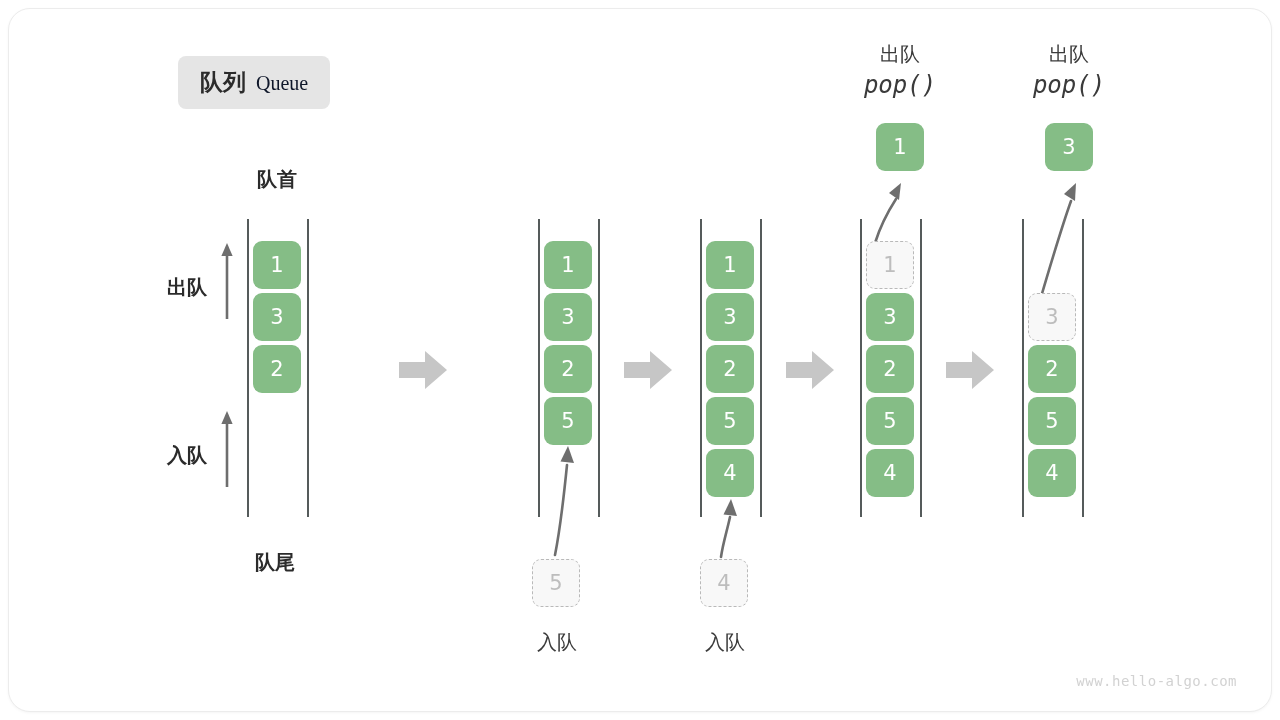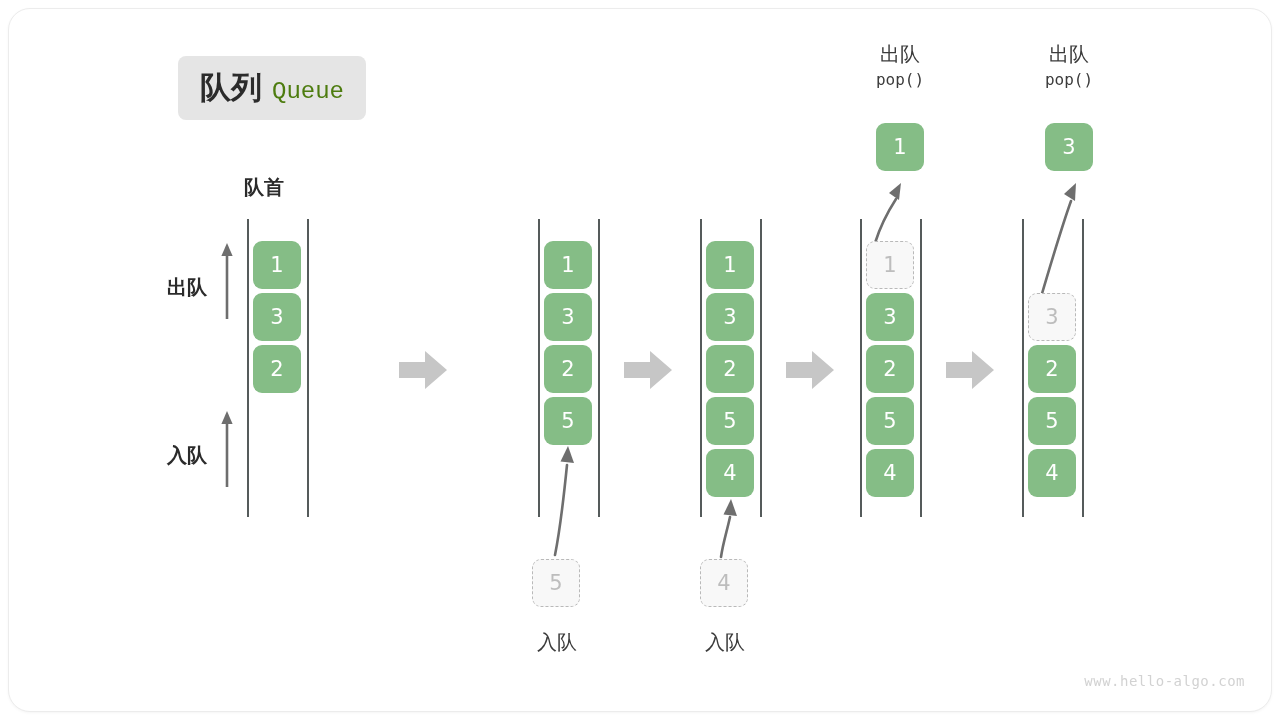--- a/index.html
+++ b/index.html
@@ -24,44 +24,45 @@
   
   .title-badge{
     left:169px;top:47px;
     background:#e5e5e5;
     border-radius:8px;
     padding:11px 22px;
     display:flex;align-items:baseline;gap:10px;
     white-space:nowrap;
   }
   .title-cn{
-    font-size:31px;font-weight:bold;color:#2b2b2b;
+    font-size:23px;font-weight:bold;color:#2b2b2b;
     font-family:"DejaVu Sans","Liberation Sans",sans-serif;
   }
   .title-en{
-    font-size:24px;color:#4d7c0f;
-    font-family:Liberation Mono, monospace;
+    font-size:20px;color:#0f172a;
+    font-family:Liberation Serif, serif;
   }
 
   
   .cap-bold{
     font-size:20px;font-weight:bold;color:#2b2b2b;
     font-family:"DejaVu Sans","Liberation Sans",sans-serif;
     white-space:nowrap;text-align:center;
   }
   .op-label{
     text-align:center;white-space:nowrap;line-height:1.38;
   }
   .op-cn{
     display:block;font-size:20px;color:#3b3b3b;
     font-family:"DejaVu Sans","Liberation Sans",sans-serif;
   }
   .op-code{
-    display:block;font-size:16px;color:#3b3b3b;
+    display:block;font-size:24px;color:#3b3b3b;
     font-family:"DejaVu Sans Mono","Liberation Mono",monospace;
+    font-style:italic;
   }
   .op-code .num{color:#3f9142;font-weight:bold;}
 
   
   .rail{
     width:1.6px;background:#555b5b;
   }
 
   
   .cell{
@@ -76,38 +77,39 @@
   .cell.ghost{
     background:#f8f8f8;
     border:1.6px dashed #b9b9b9;
     color:#bdbdbd;
   }
   .arrow-gray-big{fill:#6e6e6e;}
 
   svg{display:block;overflow:visible;}
 
   .watermark{
-    right:26px;bottom:22px;
+    right:34px;bottom:22px;
     font-size:14px;color:#d2d2d2;letter-spacing:.5px;
     font-family:"DejaVu Sans Mono","Liberation Mono",monospace;
     white-space:nowrap;
   }
 </style>
 </head>
 <body>
 
 <div class="card">
 
   <div class="abs title-badge">
     <span class="title-cn">队列</span>
     <span class="title-en">Queue</span>
   </div>
 
-  <div class="abs cap-bold" style="left:183px;top:157px;width:144px;margin-top:8px;">队首</div>
-
+  <div class="abs cap-bold" style="left:196px;top:157px;width:144px;">队首</div>
+
+  <div class="abs cap-bold" style="left:194px;top:540px;width:144px;">队尾</div>
 
   <div class="abs cap-bold" style="left:140px;top:265px;width:76px;">出队</div>
   <div class="abs" style="left:211px;top:234px;">
     <svg width="14" height="76" viewBox="0 0 14 76">
       <line x1="7" y1="76" x2="7" y2="12" stroke="#6e6e6e" stroke-width="2.6"></line>
       <polygon points="7,0 1.4,13 12.6,13" class="arrow-gray-big"></polygon>
     </svg>
   </div>
 
   <div class="abs cap-bold" style="left:140px;top:433px;width:76px;">入队</div>

